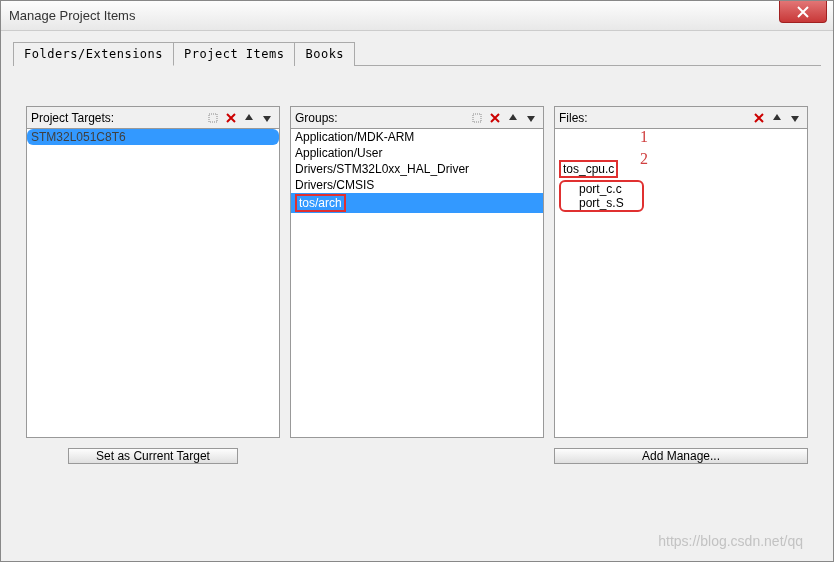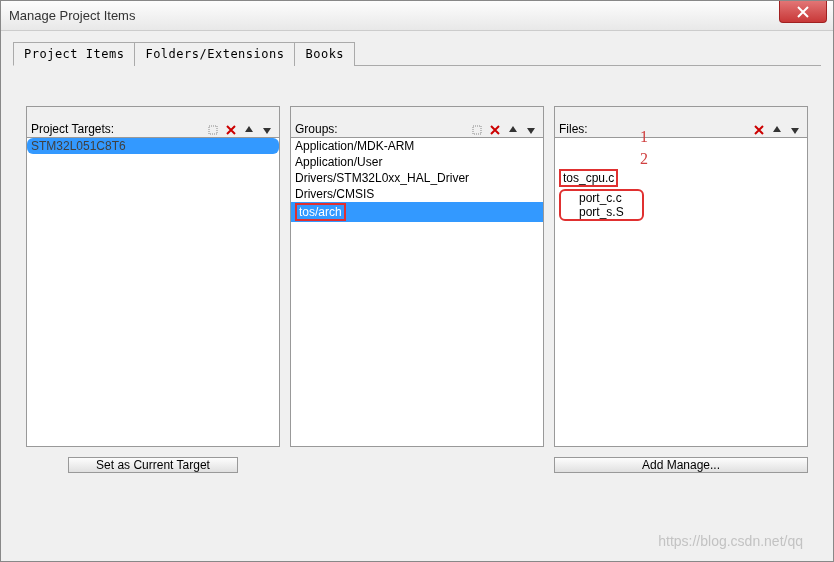--- a/index.html
+++ b/index.html
@@ -8,21 +8,21 @@
     .titlebar { height: 30px; background: linear-gradient(to bottom, #fdfdfd, #e8e8e8); border-bottom: 1px solid #ccc; display: flex; align-items: center; padding: 0 8px; position: relative; }
     .titlebar-text { font-size: 13px; color: #333; }
     .close-btn { position: absolute; right: 0; top: 0; width: 48px; height: 22px; background: linear-gradient(to bottom, #e27575, #c83838); border: 1px solid #a02020; border-top: none; border-radius: 0 0 4px 4px; color: #fff; display: flex; align-items: center; justify-content: center; cursor: pointer; margin-right: 6px; }
     .close-btn svg { width: 12px; height: 12px; }
     .tab-area { padding: 10px 12px 0 12px; }
     .tabs { display: flex; border-bottom: 1px solid #aaa; }
     .tab { padding: 4px 10px; border: 1px solid #aaa; border-bottom: none; background: #f0f0f0; margin-right: -1px; cursor: pointer; position: relative; top: 1px; font-family: 'Consolas', monospace; letter-spacing: 0.5px;}
     .tab.active { background: #f0f0f0; border-bottom: 1px solid #f0f0f0; }
     .content { padding: 40px 25px 10px 25px; display: flex; gap: 10px; }
     .panel { flex: 1; display: flex; flex-direction: column; }
-    .panel-header { display: flex; align-items: flex-start; justify-content: space-between; border: 1px solid #999; border-bottom: none; background: #f0f0f0; padding: 15px 4px; height: 22px; }
+    .panel-header { display: flex; align-items: center; justify-content: space-between; border: 1px solid #999; border-bottom: none; background: #f0f0f0; padding: 2px 4px; height: 22px; }
     .panel-title { font-size: 12px; }
     .panel-icons { display: flex; gap: 2px; }
     .icon-btn { width: 16px; height: 16px; display: flex; align-items: center; justify-content: center; cursor: pointer; }
     .icon-btn svg { width: 12px; height: 12px; }
     .listbox { border: 1px solid #999; background: #fff; height: 310px; overflow: auto; }
     .list-item { padding: 1px 4px; cursor: pointer; white-space: nowrap; }
     .list-item.selected { background: #3399ff; color: #404040; border-radius: 6px; }
     .list-item.sel-red { background: #3399ff; color: #fff; }
     .red-box { border: 2px solid #e03030; display: inline-block; }
     .annotation { position: absolute; color: #d04040; font-size: 16px; font-family: serif; }
@@ -45,22 +45,22 @@
     <span class="titlebar-text">Manage Project Items</span>
     <div class="close-btn">
       <svg viewBox="0 0 12 12">
           <path d="M1 1 L11 11 M11 1 L1 11" stroke="#fff" stroke-width="2" fill="none"></path>
         </svg>
     </div>
   </div>
 
   <div class="tab-area">
     <div class="tabs">
+      <div class="tab">Folders/Extensions</div>
       <div class="tab active">Project Items</div>
-      <div class="tab">Folders/Extensions</div>
       <div class="tab">Books</div>
     </div>
   </div>
 
   <div class="content">
 
     <div class="panel panel1">
       <div class="panel-header">
         <span class="panel-title">Project Targets:</span>
         <div class="panel-icons">

